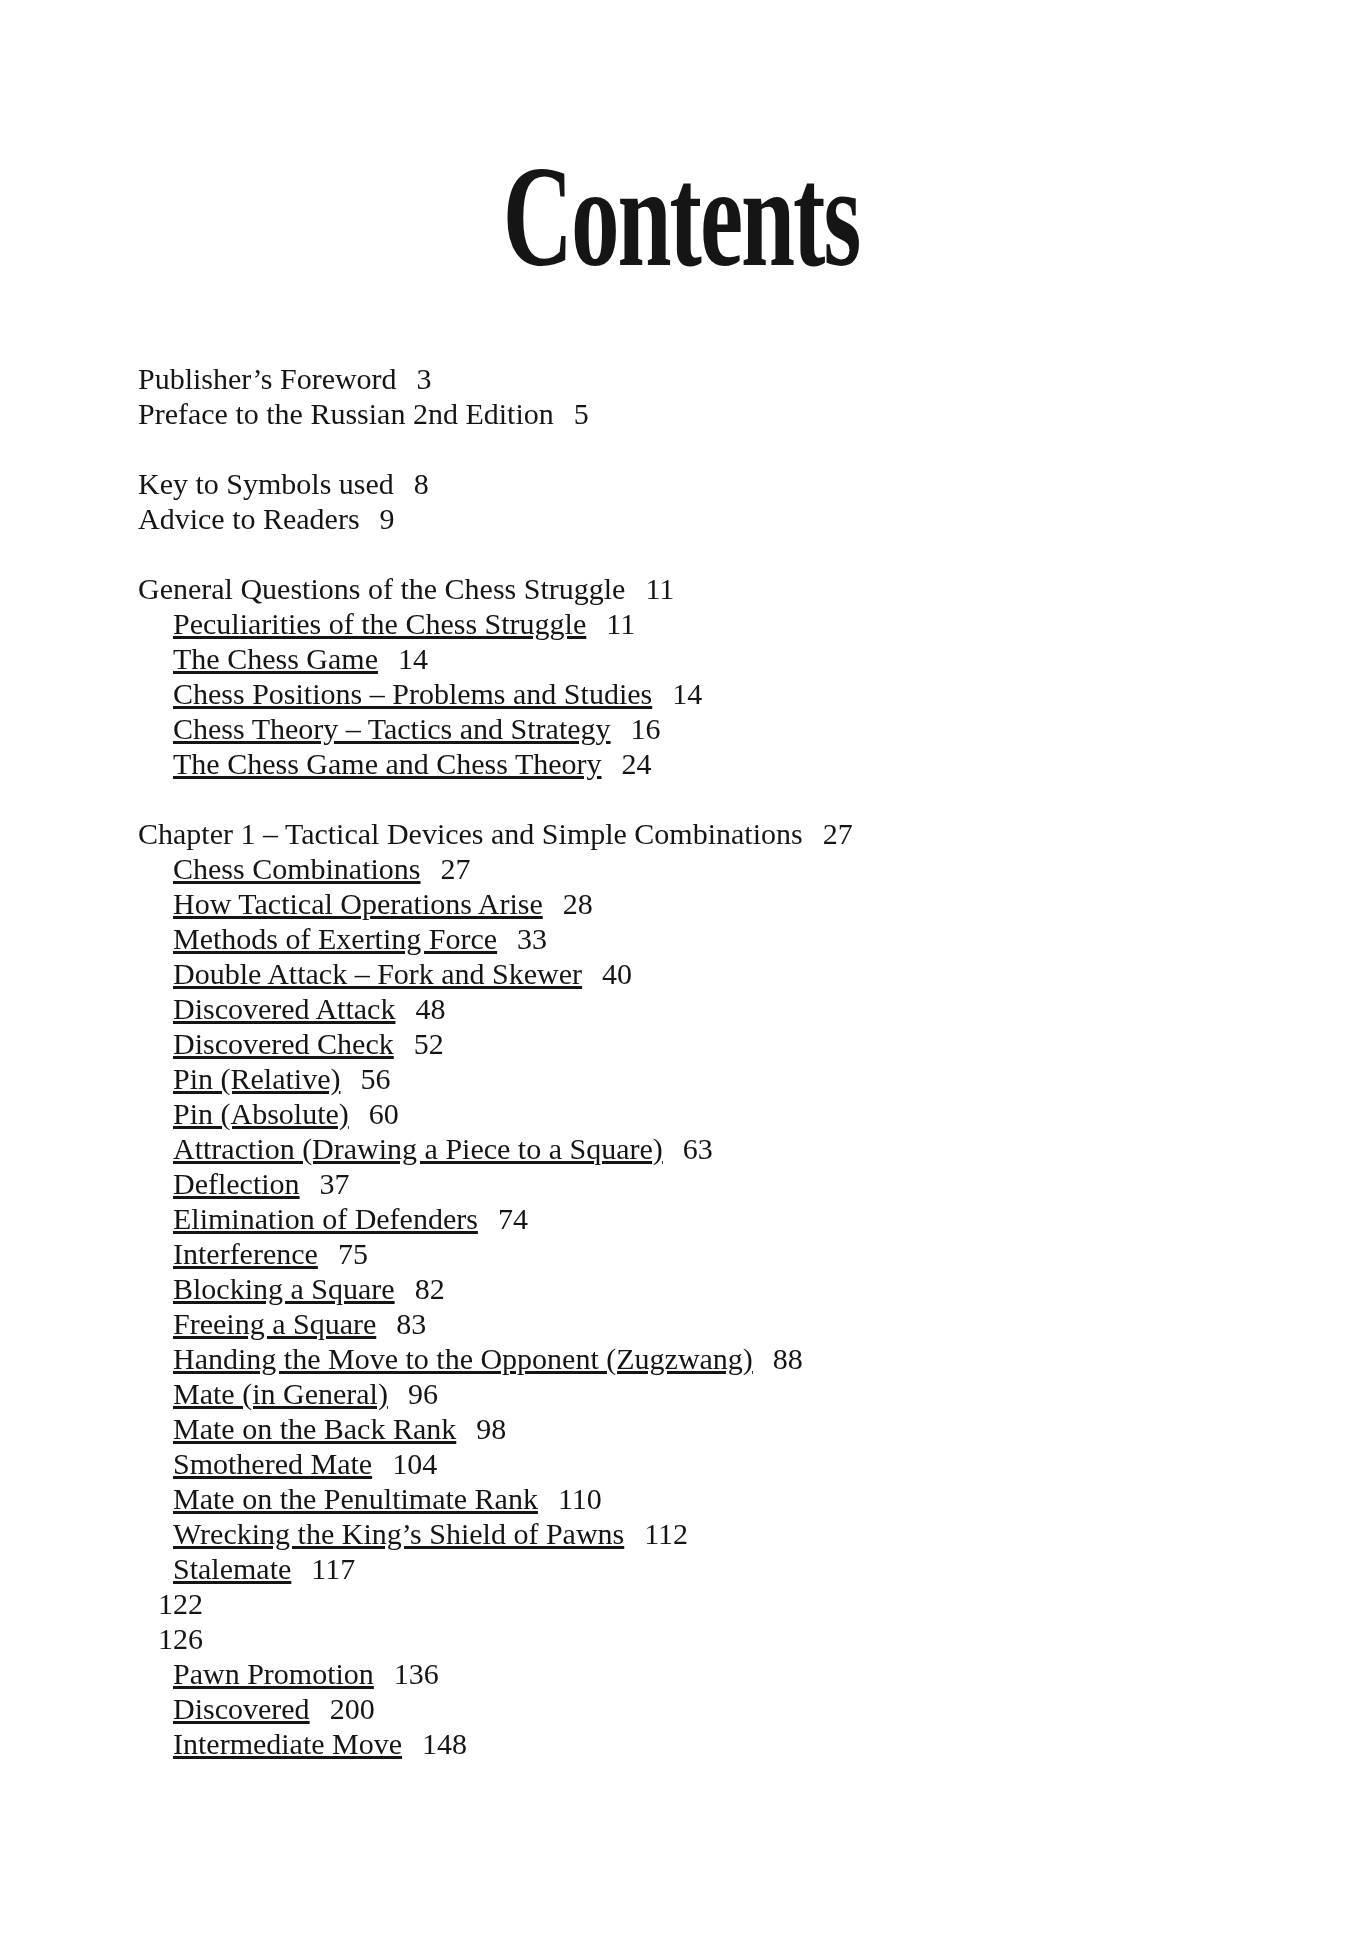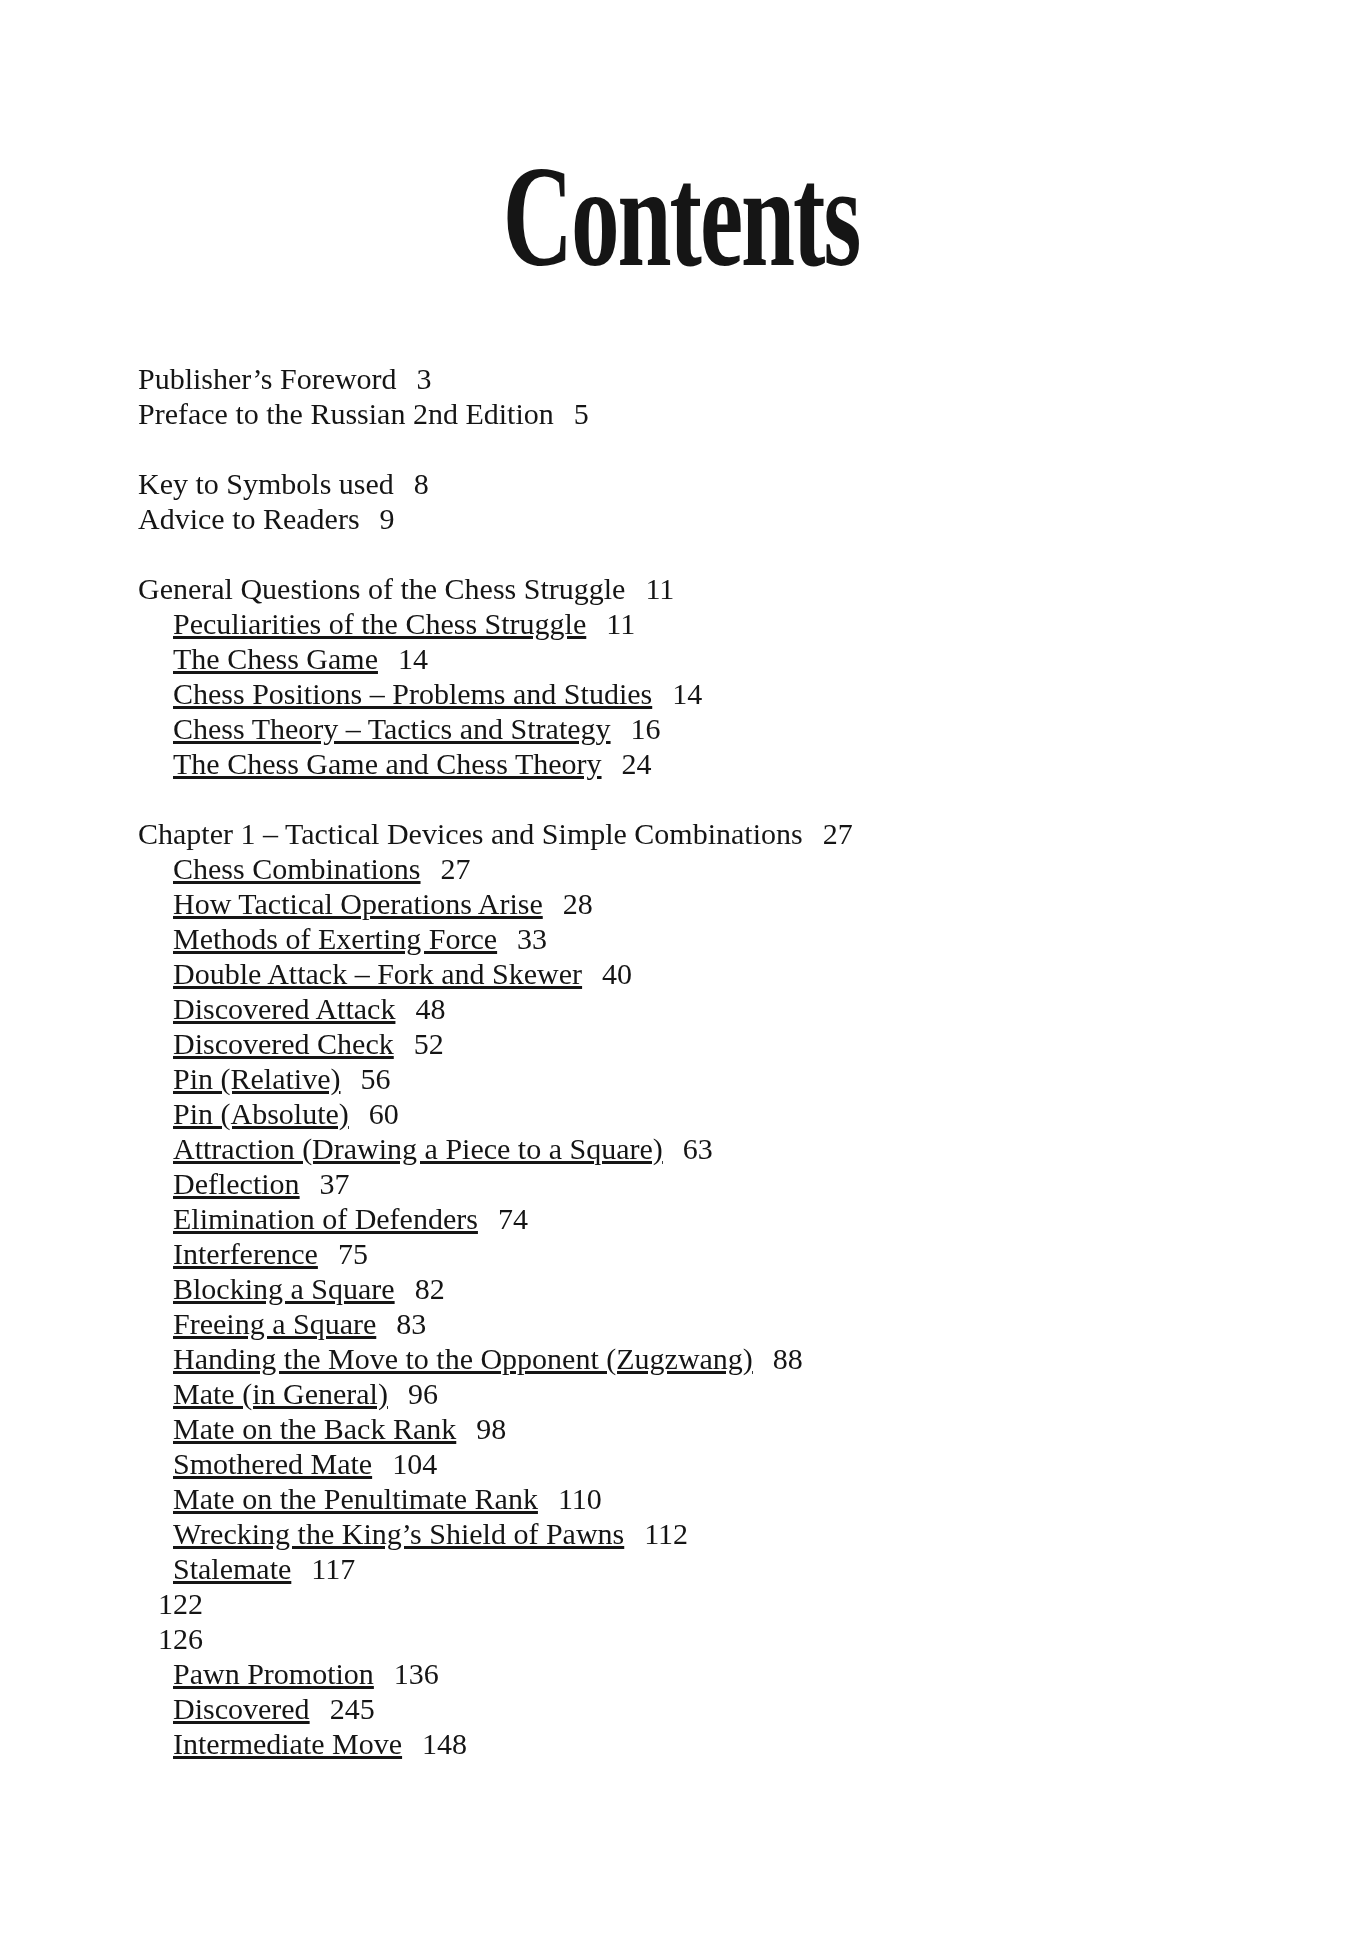--- a/index.html
+++ b/index.html
@@ -193,20 +193,20 @@
       </div>
       <div class="toc-row indent">
         <span class="toc-page">126</span>
       </div>
       <div class="toc-row indent">
         <span class="toc-label">Pawn Promotion</span>
         <span class="toc-page">136</span>
       </div>
       <div class="toc-row indent">
         <span class="toc-label">Discovered</span>
-        <span class="toc-page">245</span>
+        <span class="toc-page">200</span>
       </div>
       <div class="toc-row indent">
         <span class="toc-label">Intermediate Move</span>
         <span class="toc-page">148</span>
       </div>
     </div>
 </main>
 
 </body></html>

